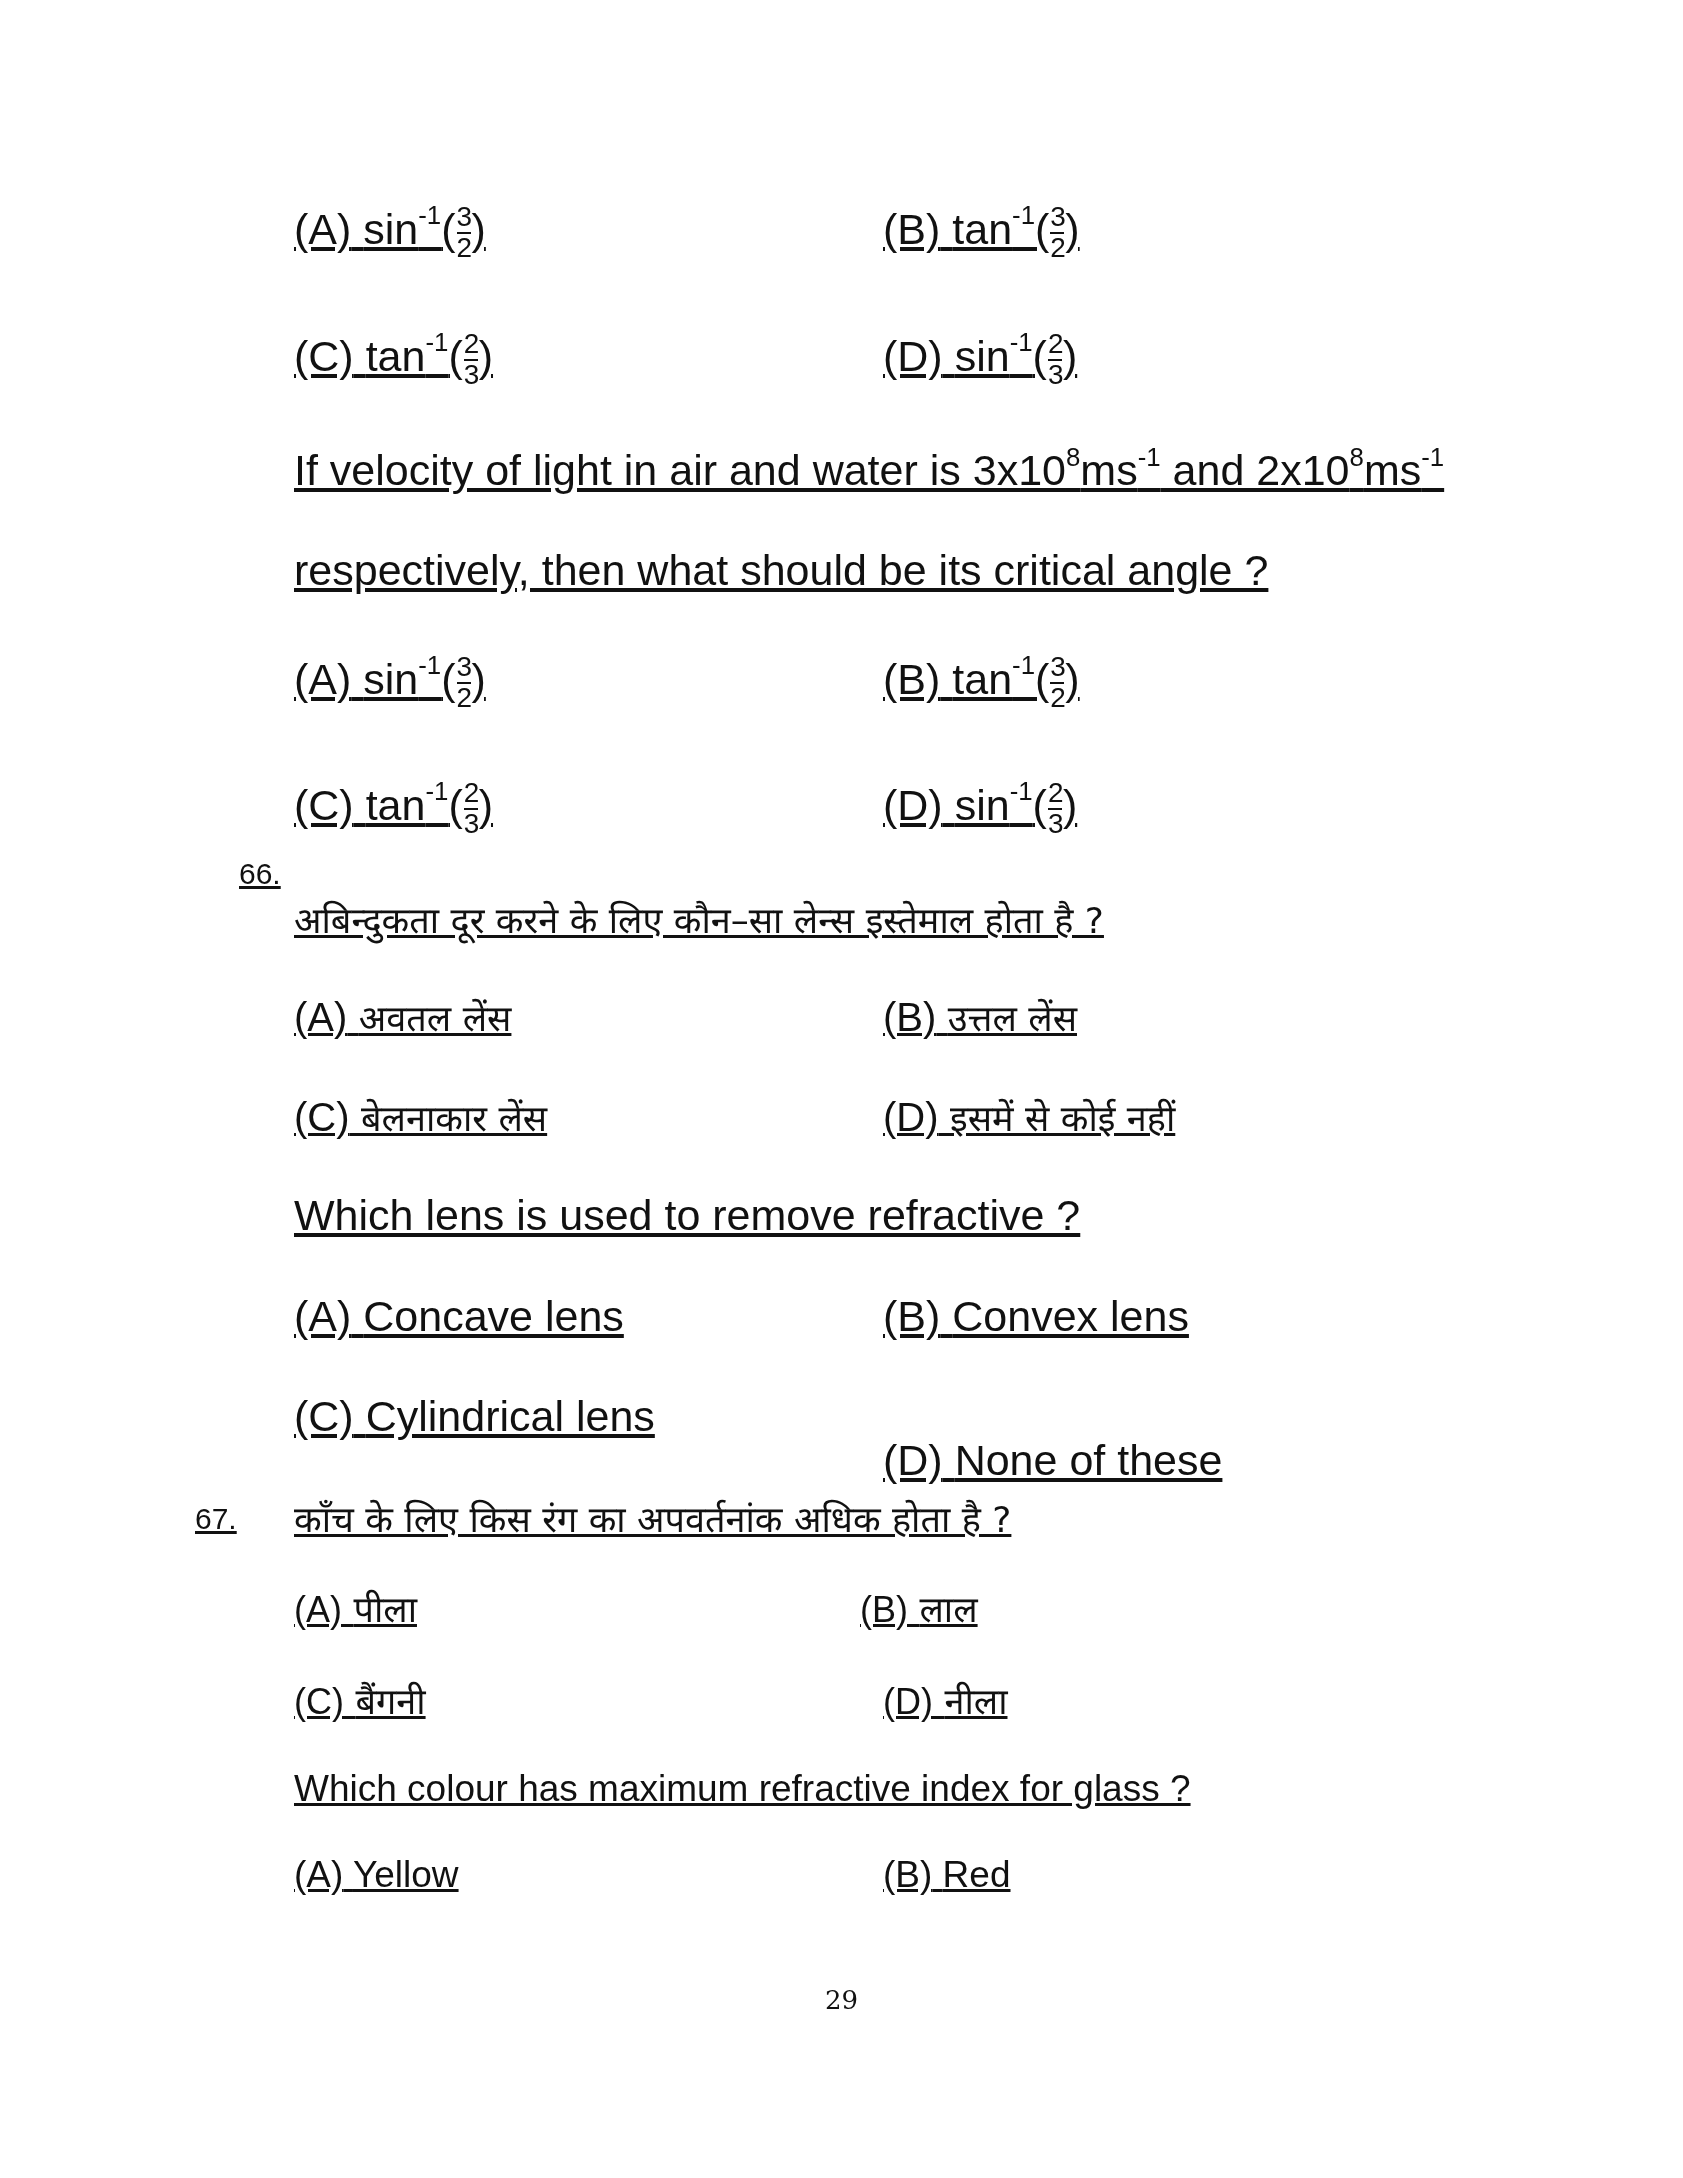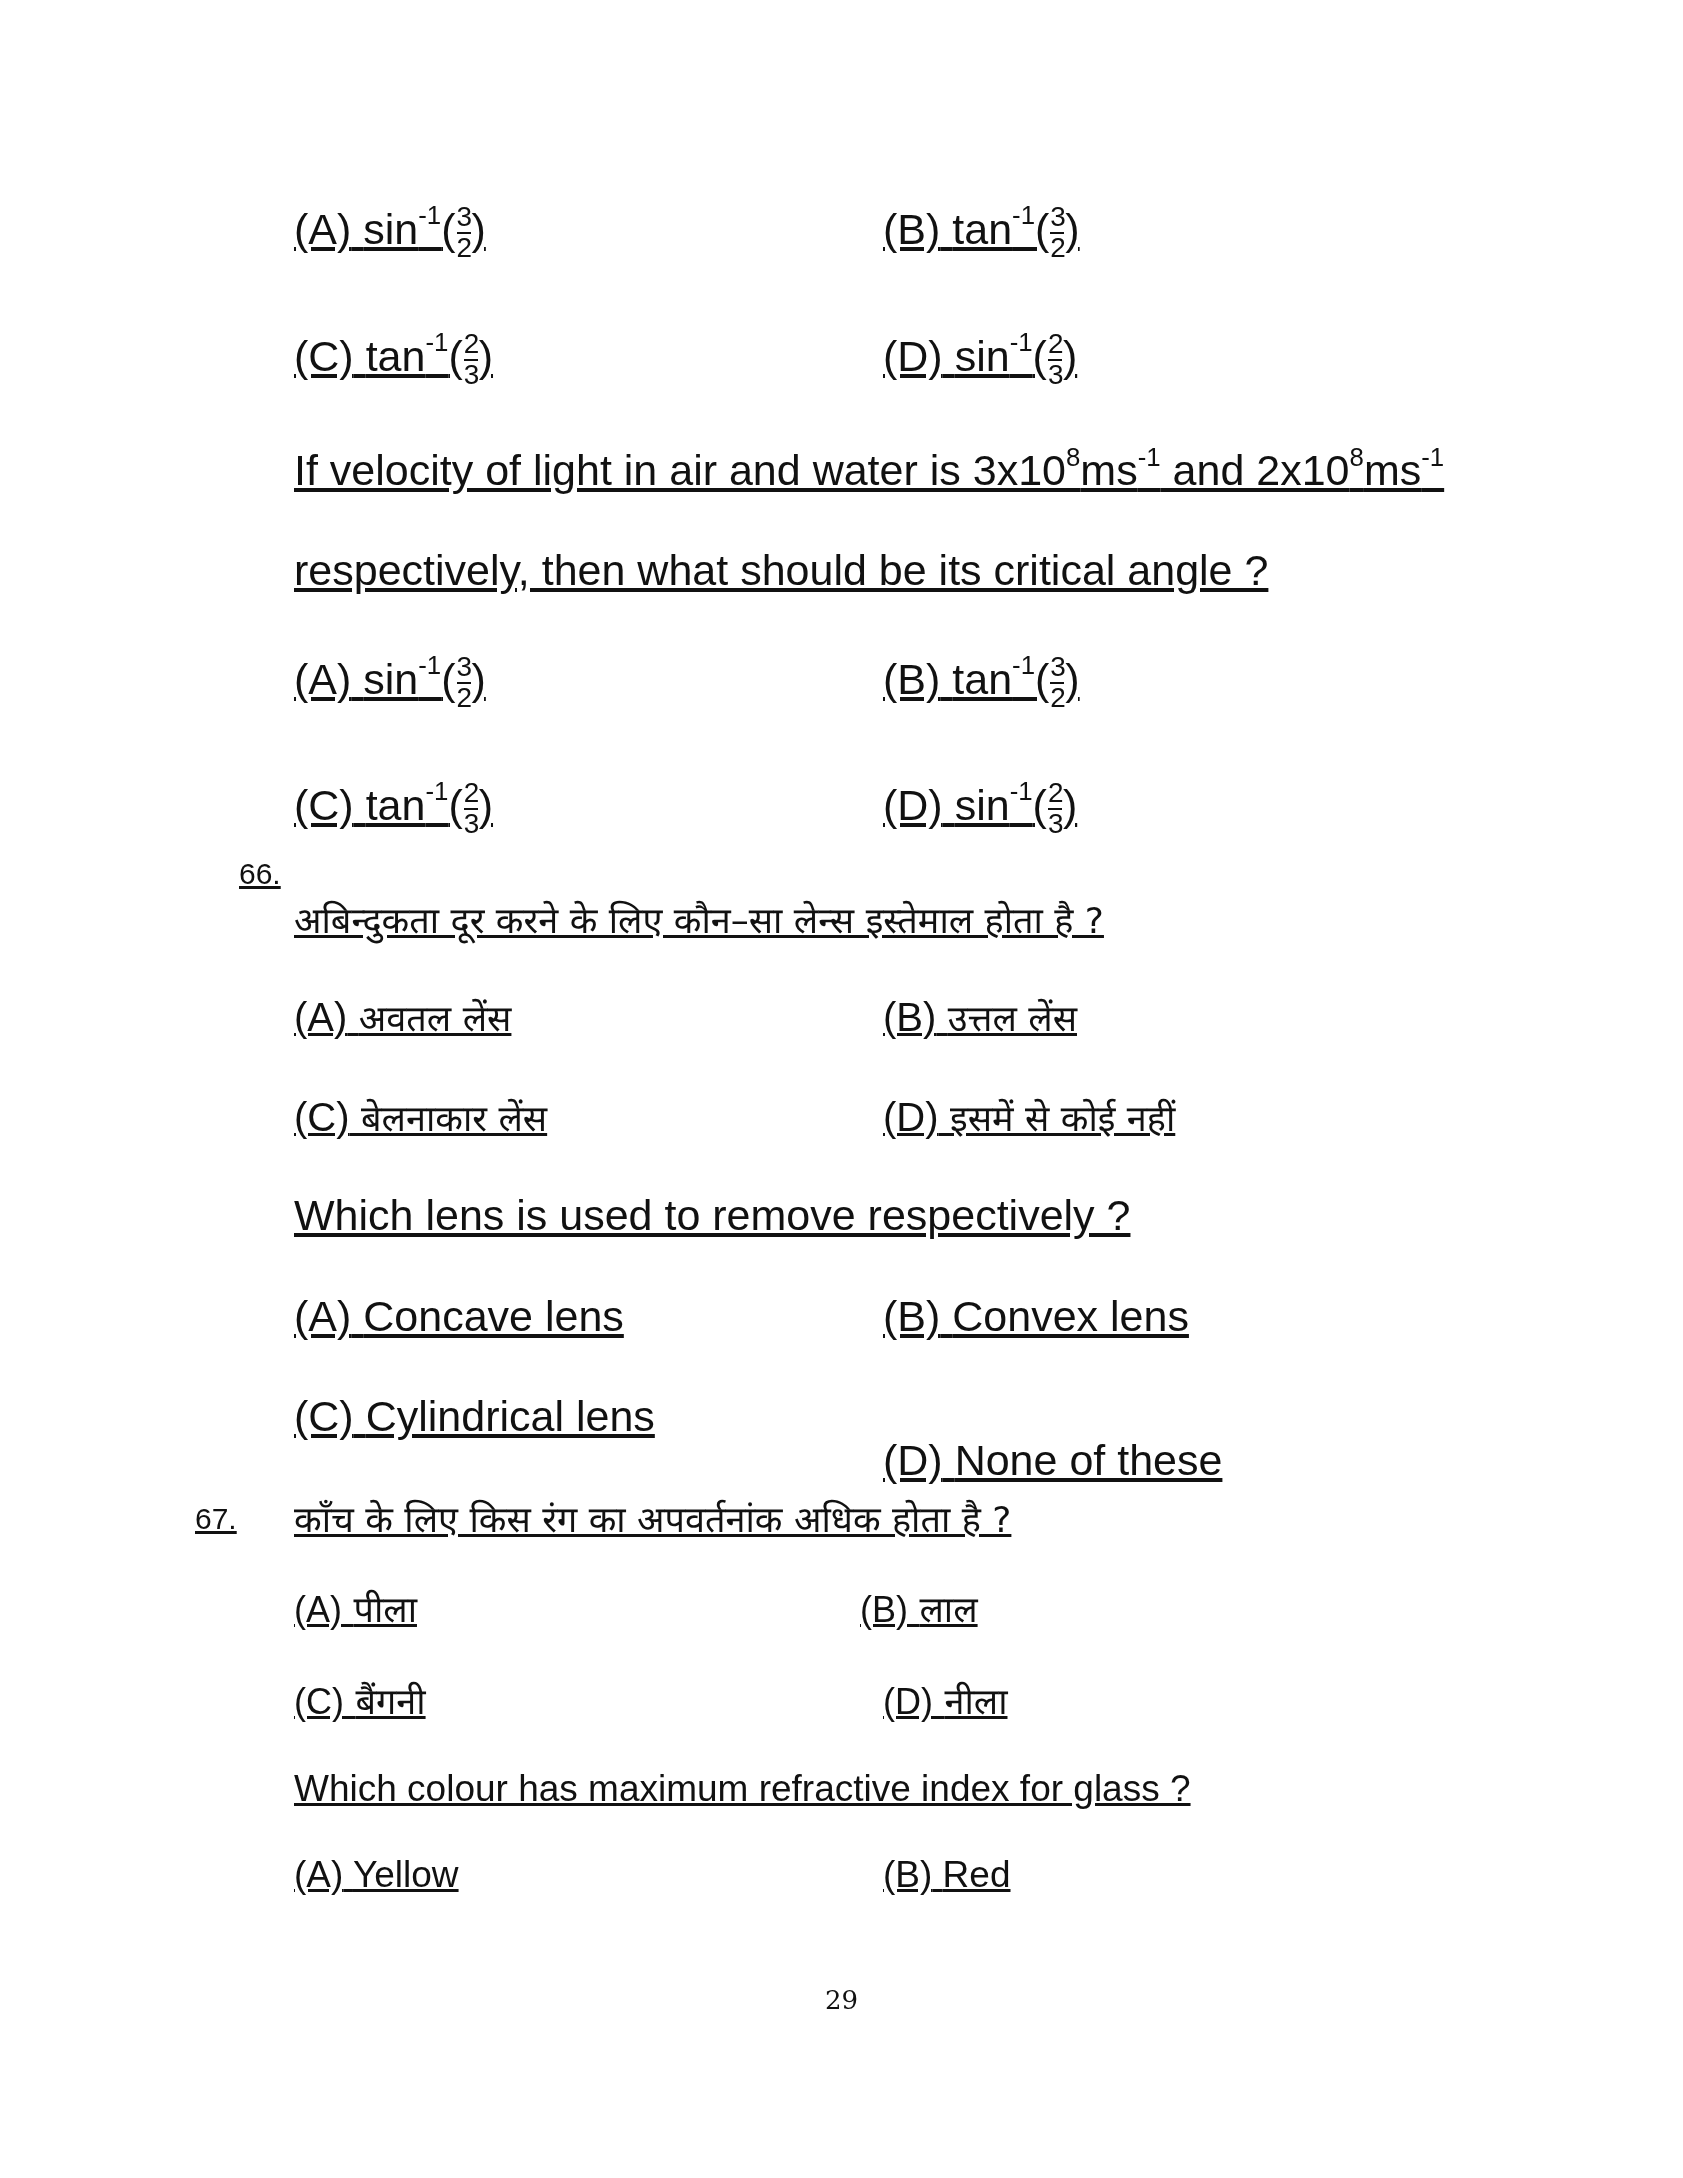--- a/index.html
+++ b/index.html
@@ -53,21 +53,21 @@
 </div>
 
 <div class="line num" style="left:195px;top:857px;margin-left:44px;">66.</div>
 <div class="line hin" style="left:294px;top:895px;">अबिन्दुकता दूर करने के लिए कौन–सा लेन्स इस्तेमाल होता है ?</div>
 
 <div class="line hin" style="left:294px;top:993px;"><span class="mid" style="font-family:'Liberation Sans',sans-serif">(A)</span> <span>अवतल लेंस</span></div>
 <div class="line hin" style="left:883px;top:993px;"><span class="mid" style="font-family:'Liberation Sans',sans-serif">(B)</span> <span>उत्तल लेंस</span></div>
 <div class="line hin" style="left:294px;top:1093px;"><span class="mid" style="font-family:'Liberation Sans',sans-serif">(C)</span> <span>बेलनाकार लेंस</span></div>
 <div class="line hin" style="left:883px;top:1093px;text-align:right;"><span class="mid" style="font-family:'Liberation Sans',sans-serif">(D)</span> <span>इसमें से कोई नहीं</span></div>
 
-<div class="line big" style="left:294px;top:1191px;">Which lens is used to remove respectively ?</div>
+<div class="line big" style="left:294px;top:1191px;">Which lens is used to remove refractive ?</div>
 
 <div class="line big" style="left:294px;top:1292px;"><span>(A)</span> <span>Concave lens</span></div>
 <div class="line big" style="left:883px;top:1292px;"><span>(B)</span> <span>Convex lens</span></div>
 <div class="line big" style="left:294px;top:1392px;"><span>(C)</span> <span>Cylindrical lens</span></div>
 <div class="line big" style="left:883px;top:1392px;margin-top:44px;"><span>(D)</span> <span>None of these</span></div>
 
 <div class="line num" style="left:195px;top:1502px;">67.</div>
 <div class="line hin" style="left:294px;top:1494px;">काँच के लिए किस रंग का अपवर्तनांक अधिक होता है ?</div>
 
 <div class="line hin" style="left:294px;top:1584px;"><span class="num" style="font-size:36px;font-family:'Liberation Sans',sans-serif">(A)</span> <span>पीला</span></div>

